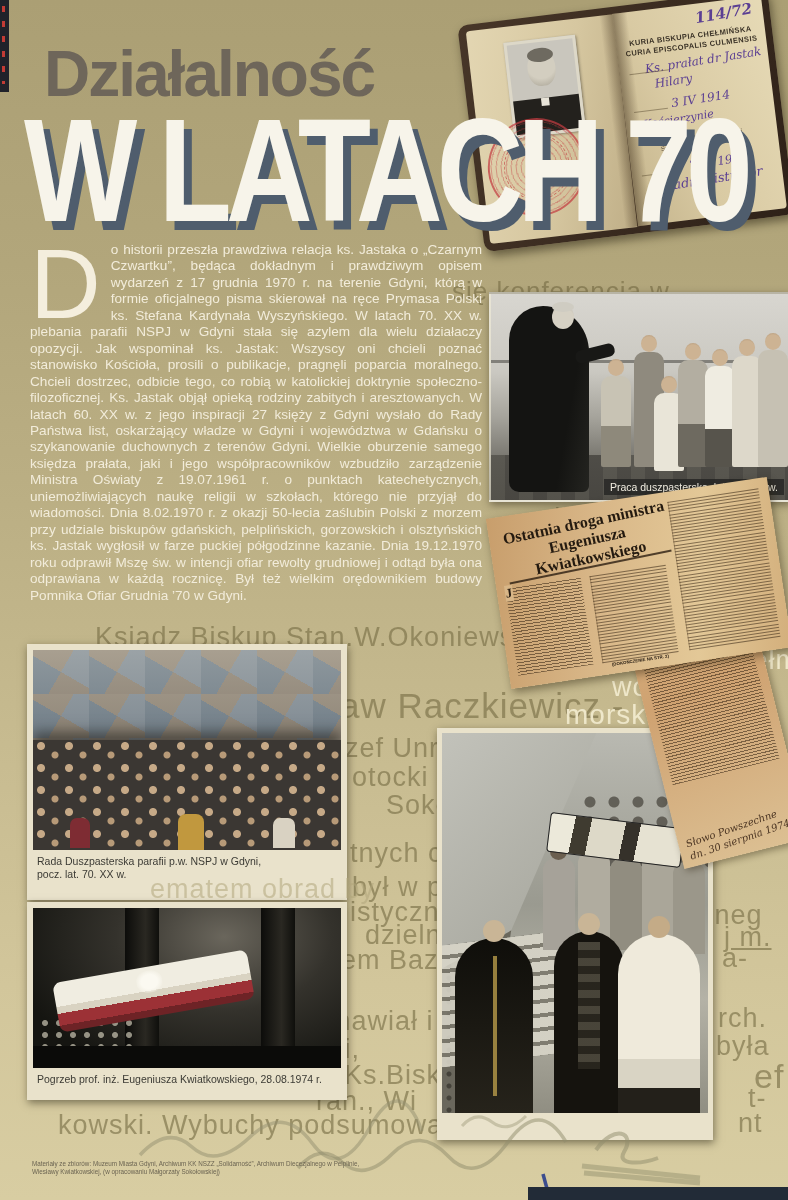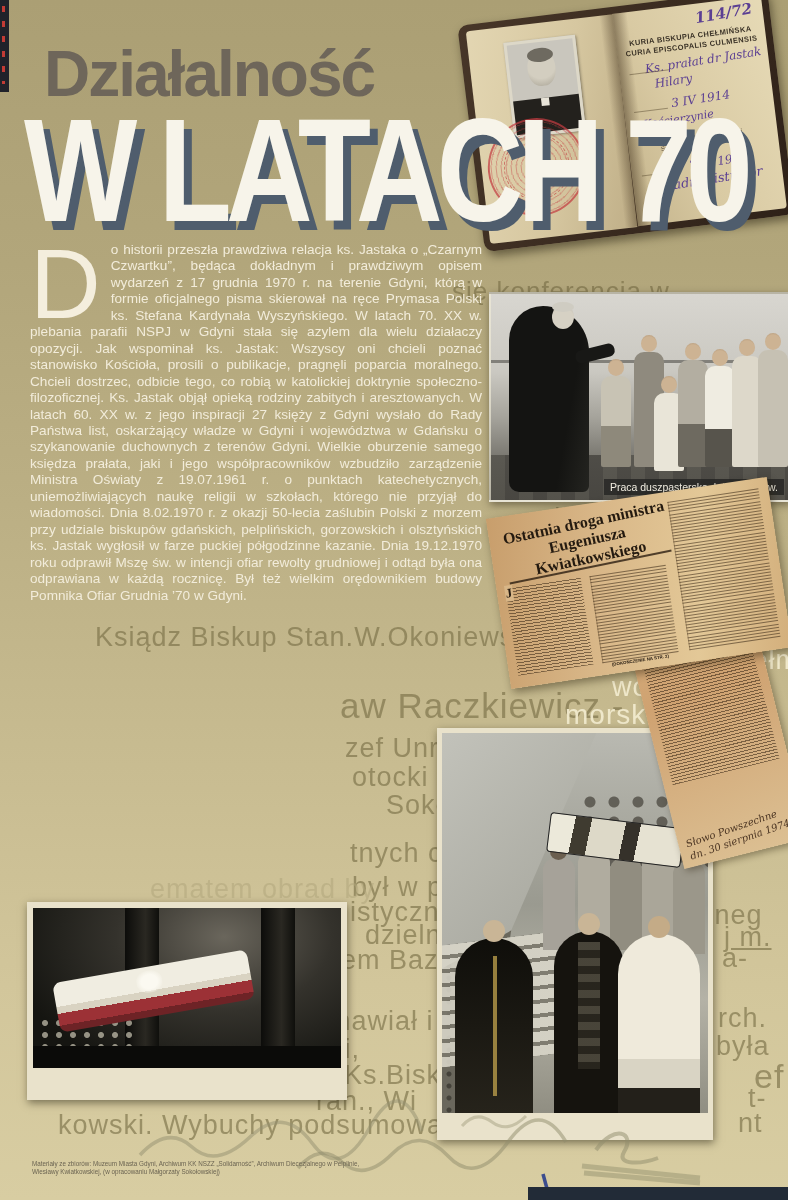--- a/index.html
+++ b/index.html
@@ -314,31 +314,43 @@
     </div>
     <div class="ca-rule"></div>
     <div class="ca-col ca1 news-lines">
       <span class="ca-drop">J</span>
     </div>
     <div class="ca-col ca2 news-lines"></div>
     <div class="ca-cont2">(DOKOŃCZENIE NA STR. 2)</div>
     <div class="ca-col ca3 news-lines"></div>
   </div>
 
+  <figure class="abs framed" id="photo-council">
+    <div class="pc-inner">
+      <div class="pc-mosaic"></div>
+      <div class="pc-crowd"></div>
+      <div class="pc-red"></div>
+      <div class="pc-gold"></div>
+      <div class="pc-white"></div>
+    </div>
+    <figcaption class="strip-caption">Rada Duszpasterska parafii p.w. NSPJ w Gdyni,
+pocz. lat. 70. XX w.</figcaption>
+  </figure>
 
   <figure class="abs framed" id="photo-funk">
     <div class="fk-inner">
       <div class="fk-col fk-c1"></div>
       <div class="fk-col fk-c2"></div>
       <div class="fk-coffin">
         <div class="fk-eagle"></div>
       </div>
       <div class="fk-flowers"></div>
       <div class="fk-dark"></div>
     </div>
+    <figcaption class="strip-caption">Pogrzeb prof. inż. Eugeniusza Kwiatkowskiego, 28.08.1974 r.</figcaption>
   </figure>
 
   <figure class="abs framed" id="photo-ozga">
     <div class="fo-inner">
       <div class="fo-wall"></div>
       <div class="fo-stone"></div>
       <div class="fo-crowd"></div>
       <div class="fo-coffin"></div>
       <div class="bearer b1"></div>
       <div class="bearer b2"></div>

